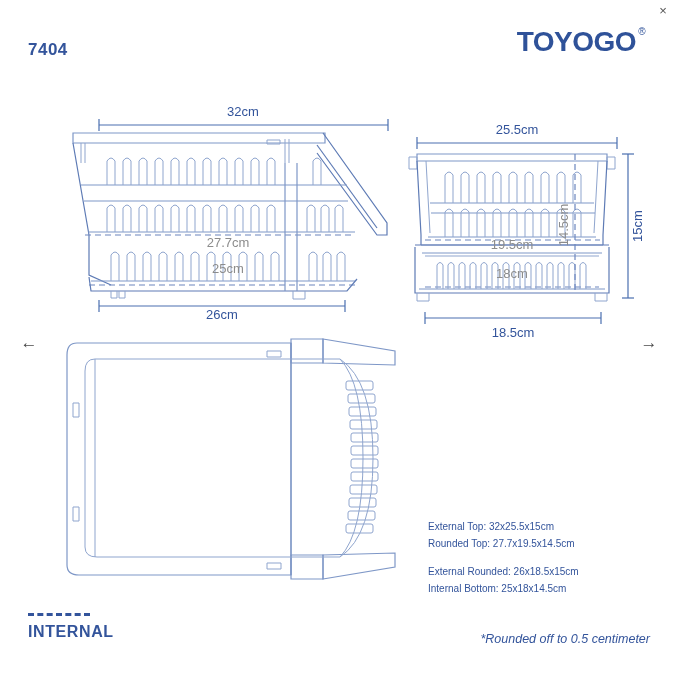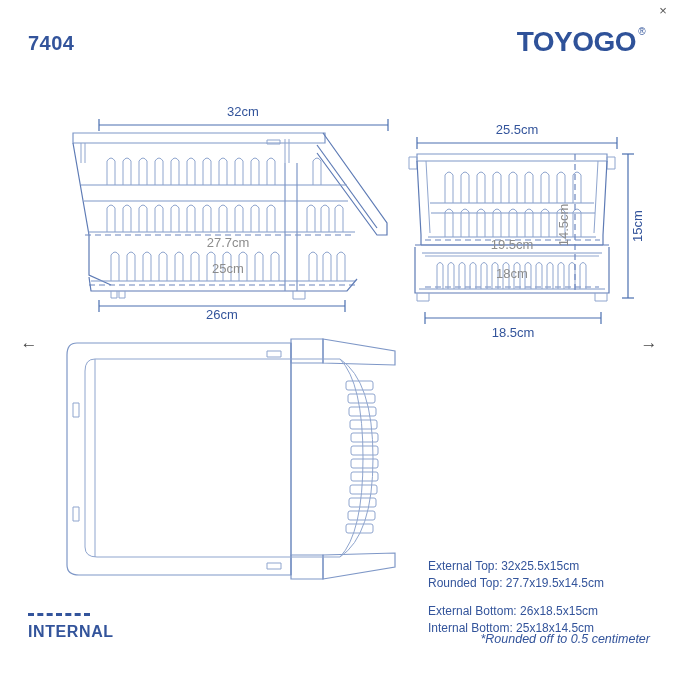--- a/index.html
+++ b/index.html
@@ -12,22 +12,22 @@
     height: 675px;
     position: relative;
     font-family: "Liberation Sans", sans-serif;
     overflow: hidden;
   }
 
   
   #product-code {
     position: absolute;
     left: 28px;
-    top: 32px;
-    font-size: 20px;
+    top: 40px;
+    font-size: 17px;
     font-weight: bold;
     color: #33549B;
     letter-spacing: 0.5px;
   }
   #brand-logo {
     position: absolute;
     right: 35px;
     top: 26px;
     font-size: 28px;
     font-weight: bold;
@@ -95,23 +95,22 @@
     font-size: 13px;
     fill: #8C8C8C;
   }
 
   
   #spec-block {
     position: absolute;
     left: 428px;
     top: 518px;
     color: #33549B;
-    font-size: 12px;
+    font-size: 10px;
     line-height: 17px;
-    margin-top: 40px;
   }
   #spec-block .gap { height: 11px; }
   #footnote {
     position: absolute;
     right: 30px;
     top: 632px;
     color: #33549B;
     font-size: 12.5px;
     font-style: italic;
     font-weight: normal;
@@ -387,21 +386,21 @@
       <rect x="293" y="186" width="27" height="9" rx="2"></rect>
       <rect x="291" y="199" width="27" height="9" rx="2"></rect>
     </g>
   </svg>
 </div>
 
 <div id="spec-block">
   <div>External Top: 32x25.5x15cm</div>
   <div>Rounded Top: 27.7x19.5x14.5cm</div>
   <div class="gap"></div>
-  <div>External Bottom: 26x18.5x15cm</div>
+  <div>External Rounded: 26x18.5x15cm</div>
   <div>Internal Bottom: 25x18x14.5cm</div>
 </div>
 
 <div id="footnote">*Rounded off to 0.5 centimeter</div>
 
 <div id="legend">
   <div id="legend-swatch"></div>
   <div id="legend-label">INTERNAL</div>
 </div>
 

